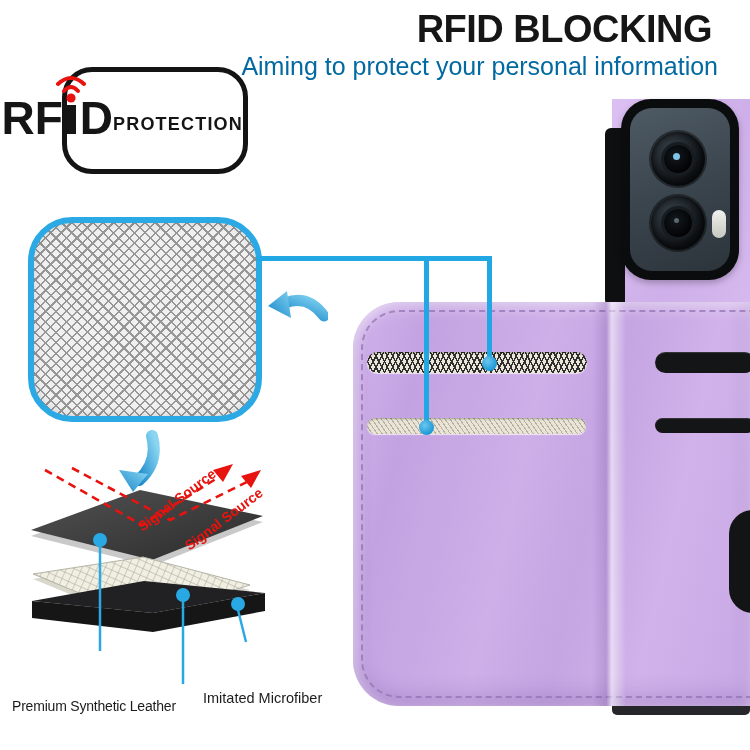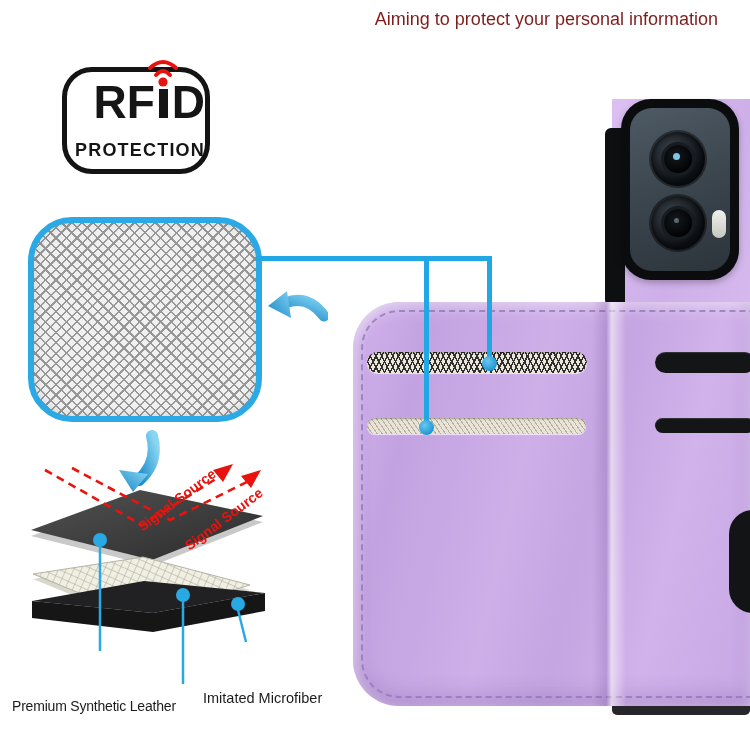--- a/index.html
+++ b/index.html
@@ -3,25 +3,25 @@
 <meta charset="utf-8">
 <style>
   * { margin:0; padding:0; box-sizing:border-box; }
   html,body { width:750px; height:750px; background:#fff; font-family:"Liberation Sans", sans-serif; }
   #canvas { position:relative; width:750px; height:750px; overflow:hidden; background:#fff; }
   .abs { position:absolute; }
 
   
   .header { right:32px; top:8px; text-align:right; color:#161616; z-index:10; }
   .header h1 { font-size:38px; font-weight:bold; letter-spacing:-0.5px; margin-right:6px; margin-bottom:4px; }
-  .header .sub { font-size:18px; line-height:23px; color:#7f1d1d; }
-
-  
-  .badge { left:62px; top:67px; width:148px; height:107px; background:#fff; border:5px solid #141414;
-           border-radius:30px; display:flex; flex-direction:column; align-items:flex-end;
+  .header .sub { font-size:25px; line-height:23px; color:#0369a1; }
+
+  
+  .badge { left:62px; top:67px; width:186px; height:107px; background:#fff; border:5px solid #141414;
+           border-radius:30px; display:flex; flex-direction:row; align-items:center;
            justify-content:flex-end; padding-bottom:8px; z-index:10; }
   .rfid-word { display:flex; align-items:flex-end; height:48px; font-size:46px; font-weight:bold;
                line-height:46px; color:#151515; }
   .i-wrap { position:relative; width:9px; height:46px; margin:0 4px; }
   .i-stem { position:absolute; left:0; bottom:7px; width:9px; height:29px; background:#151515; }
   .wifi { position:absolute; left:-14px; bottom:38px; }
   .badge-caption { font-size:18px; font-weight:bold; letter-spacing:1.2px; color:#151515; margin-top:15px; }
 
   
   .swatch { left:28px; top:217px; width:234px; height:205px; border:6px solid #2aa9e5; border-radius:44px;
@@ -88,20 +88,21 @@
   .signal2 { left:177px; top:511px; transform:rotate(-37deg); }
 
   .arrow-svg { z-index:7; }
 </style>
 </head>
 <body>
 
 <div id="canvas">
 
   <div class="abs header">
+    <h1>RFID BLOCKING</h1>
     <div class="sub">Aiming to protect your personal information</div>
   </div>
 
   <div class="abs badge">
     <div class="rfid-word">
       <span>RF</span>
       <span class="i-wrap">
         <svg class="wifi" width="36" height="32" viewBox="0 0 36 32">
           <path d="M11 20 Q18 12 25 20" fill="none" stroke="#e8130e" stroke-width="4" stroke-linecap="round"></path>
           <path d="M5 13 Q18 1 31 13" fill="none" stroke="#e8130e" stroke-width="4" stroke-linecap="round"></path>

